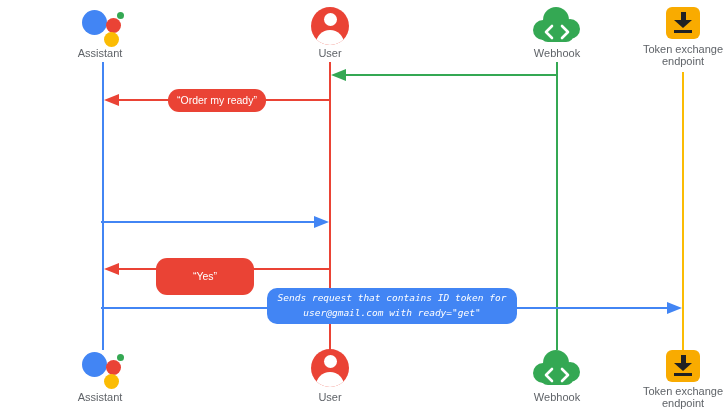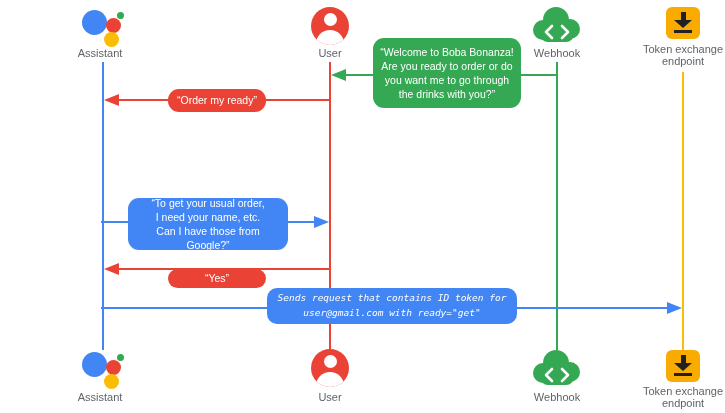--- a/index.html
+++ b/index.html
@@ -99,33 +99,26 @@
   <div class="arrow c-red" style="left:104px; top:263px; width:226px;">
     <div class="hd hd-left"></div>
     <div class="line" style="left:14px; width:212px;"></div>
   </div>
 
   <div class="arrow c-blue" style="left:101px; top:302px; width:581px;">
     <div class="line" style="left:0; width:567px;"></div>
     <div class="hd hd-right"></div>
   </div>
 
-  <div class="msg speech bg-green" style="left:373px; top:38px; width:148px; height:70px;">“Welcome to Boba Bonanza!
-Are you ready to order or do
-you want me to go through
-the drinks with you?”</div>
 
   <div class="msg speech bg-red" style="left:168px; top:89px; width:98px; height:23px;">“Order my ready”</div>
 
 
-  <div class="msg speech bg-blue" style="left:128px; top:198px; width:160px; height:52px;">“To get your usual order,
-I need your name, etc.
-Can I have those from Google?”</div>
 
-  <div class="msg speech bg-red" style="left:168px; top:258px; width:98px; height:19px;margin-top:11px;">“Yes”</div>
+  <div class="msg speech bg-red" style="left:156px; top:258px; width:98px; height:37px;">“Yes”</div>
 
   <div class="msg system bg-blue" style="left:267px; top:288px; width:250px; height:36px;">Sends request that contains ID token for
 user@gmail.com with ready="get"</div>
 
   <div class="icon-wrap" style="left:76px; top:6px; width:48px; height:42px;">
     <div class="circle as-blue"></div>
     <div class="circle as-green"></div>
     <div class="circle as-red"></div>
     <div class="circle as-yellow"></div>
   </div>

